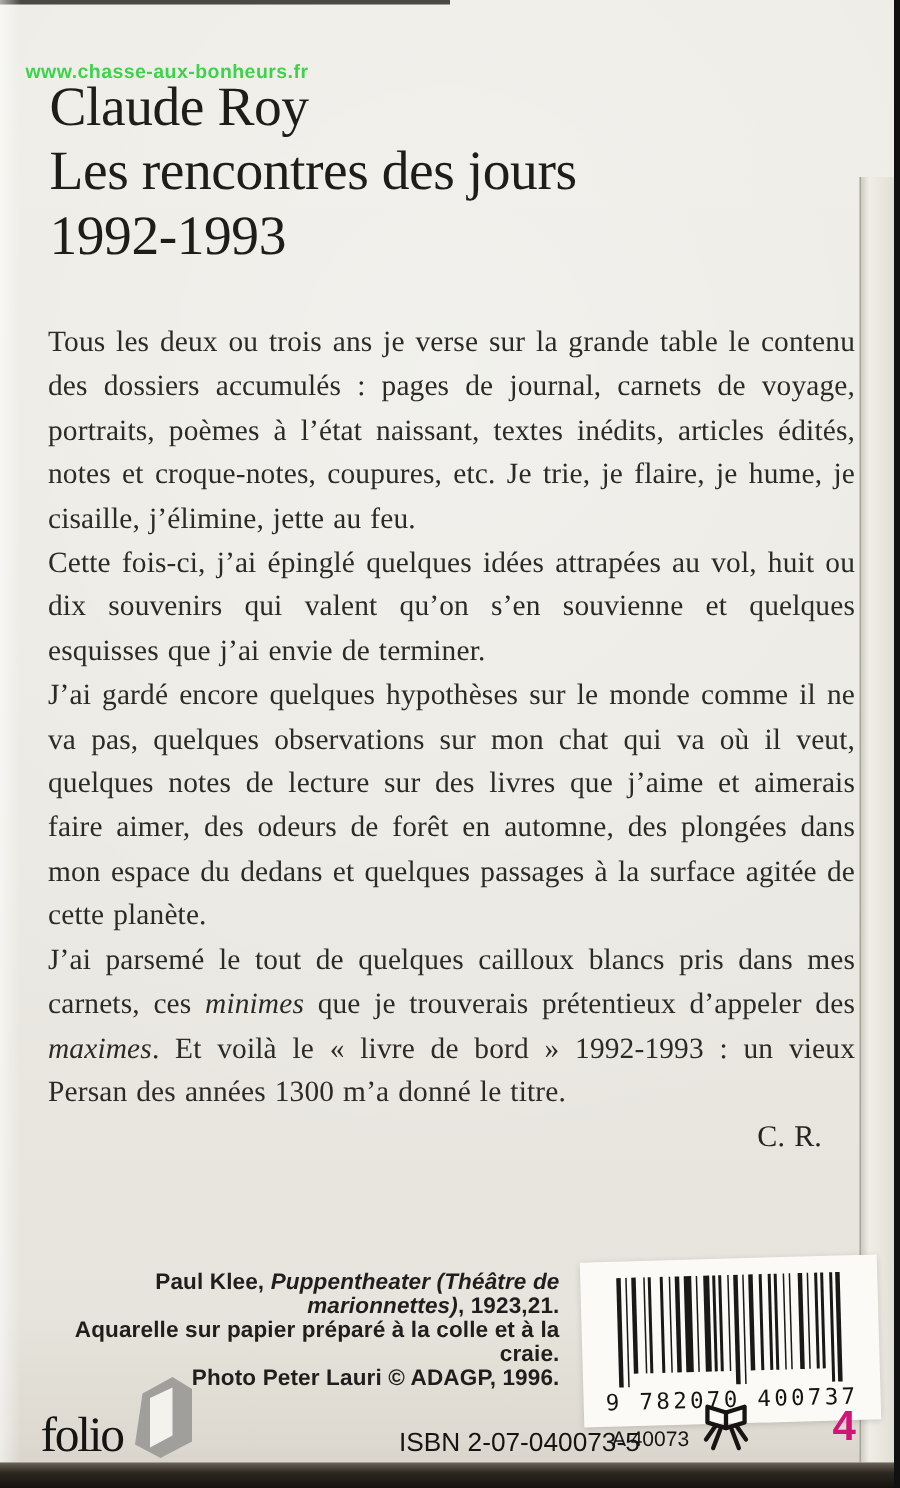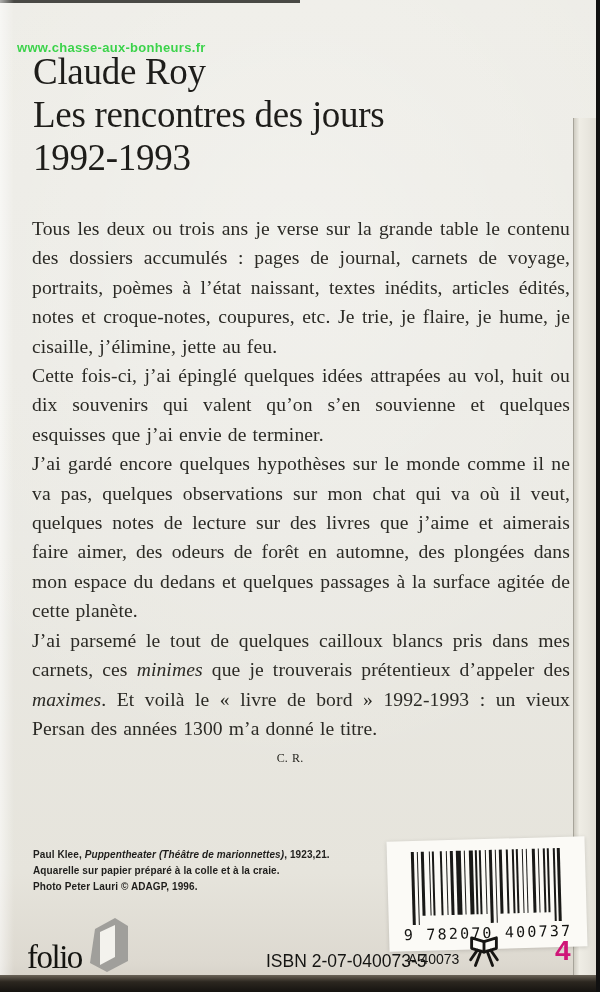--- a/index.html
+++ b/index.html
@@ -24,25 +24,25 @@
     font-family:"Liberation Sans","DejaVu Sans",sans-serif;
     font-size:13px;font-weight:bold;letter-spacing:.3px;color:#3cd24a;
     text-shadow:0 0 1px rgba(255,255,255,.6);z-index:5;}
   
   .title-block{position:absolute;left:33px;top:50px;color:#1e1d1a;}
   .title-block div{font-size:37px;line-height:43px;letter-spacing:-.3px;}
   
   .body-text{position:absolute;left:32px;top:214px;width:538px;color:#2b2a25;
     font-size:19.6px;line-height:29.4px;text-align:justify;word-spacing:1px;letter-spacing:.1px;}
   .body-text p{margin:0;hyphens:auto;-webkit-hyphens:auto;}
-  .signature{text-align:center;padding-right:22px;font-size:12px;line-height:30px;color:#26251f;}
+  .signature{text-align:right;padding-right:22px;font-size:20px;line-height:30px;color:#26251f;}
   
   .credits{position:absolute;left:33px;top:847px;width:340px;
     font-family:"Liberation Sans","DejaVu Sans",sans-serif;
-    font-size:10px;line-height:16px;font-weight:bold;color:#1f1e1c;letter-spacing:.1px;}
+    font-size:15px;line-height:16px;font-weight:bold;color:#1f1e1c;letter-spacing:.1px;text-align:right;}
   
   .barcode-sticker{position:absolute;left:388px;top:839px;width:198px;height:110px;
     background:#fbfaf6;transform:rotate(-1.6deg);box-shadow:0 1px 4px rgba(0,0,0,.15);}
   .bars{position:absolute;left:24px;top:11px;width:150px;height:64px;}
   .bar{position:absolute;top:0;height:64px;background:#191917;}
   .bar.tall{height:73px;}
   .barcode-digits{position:absolute;left:0;right:0;top:85px;text-align:center;
     font-family:"DejaVu Sans Mono","Liberation Mono",monospace;
     font-size:15px;letter-spacing:2.2px;color:#141412;white-space:pre;}
   

